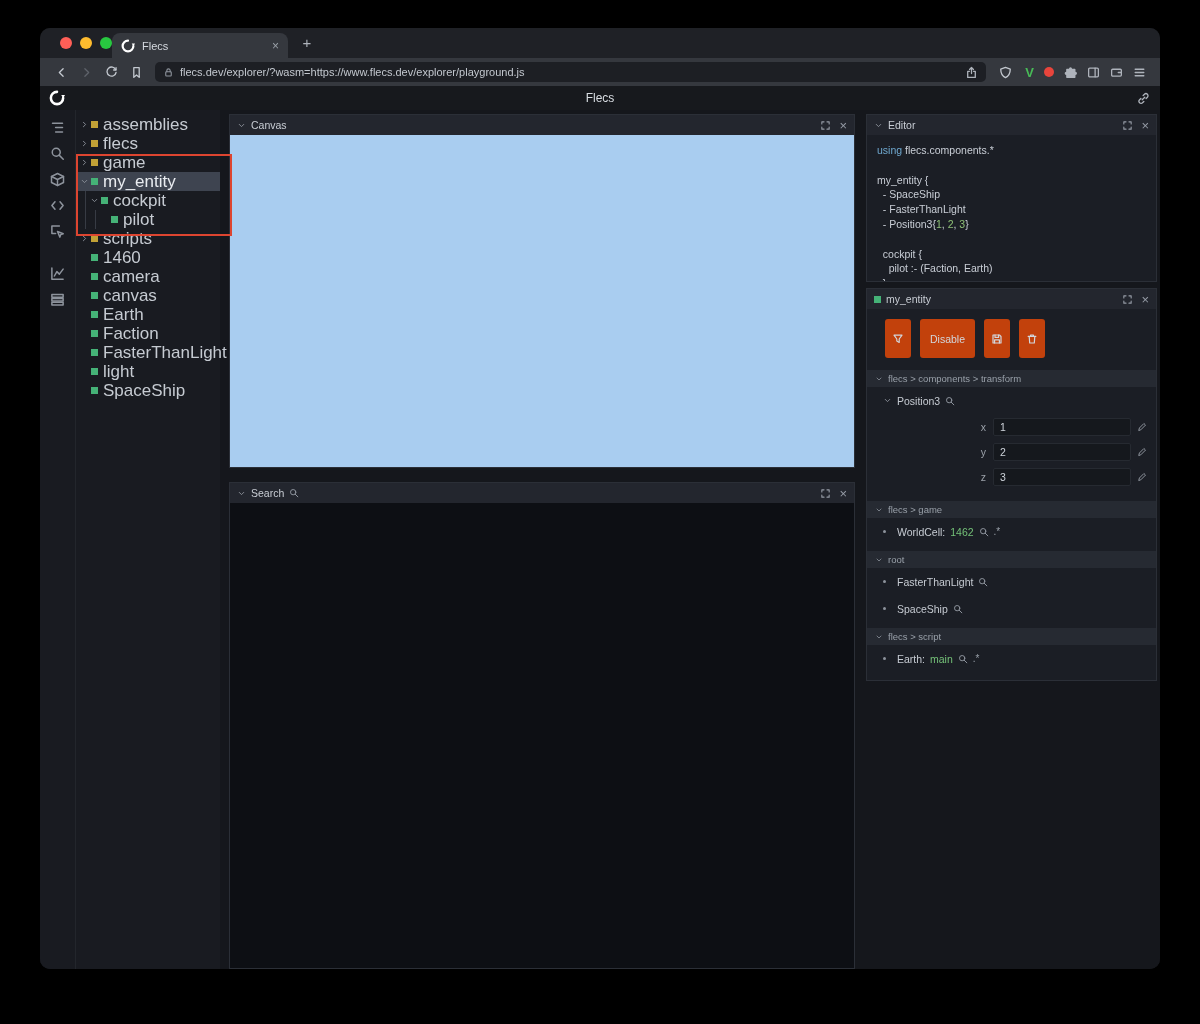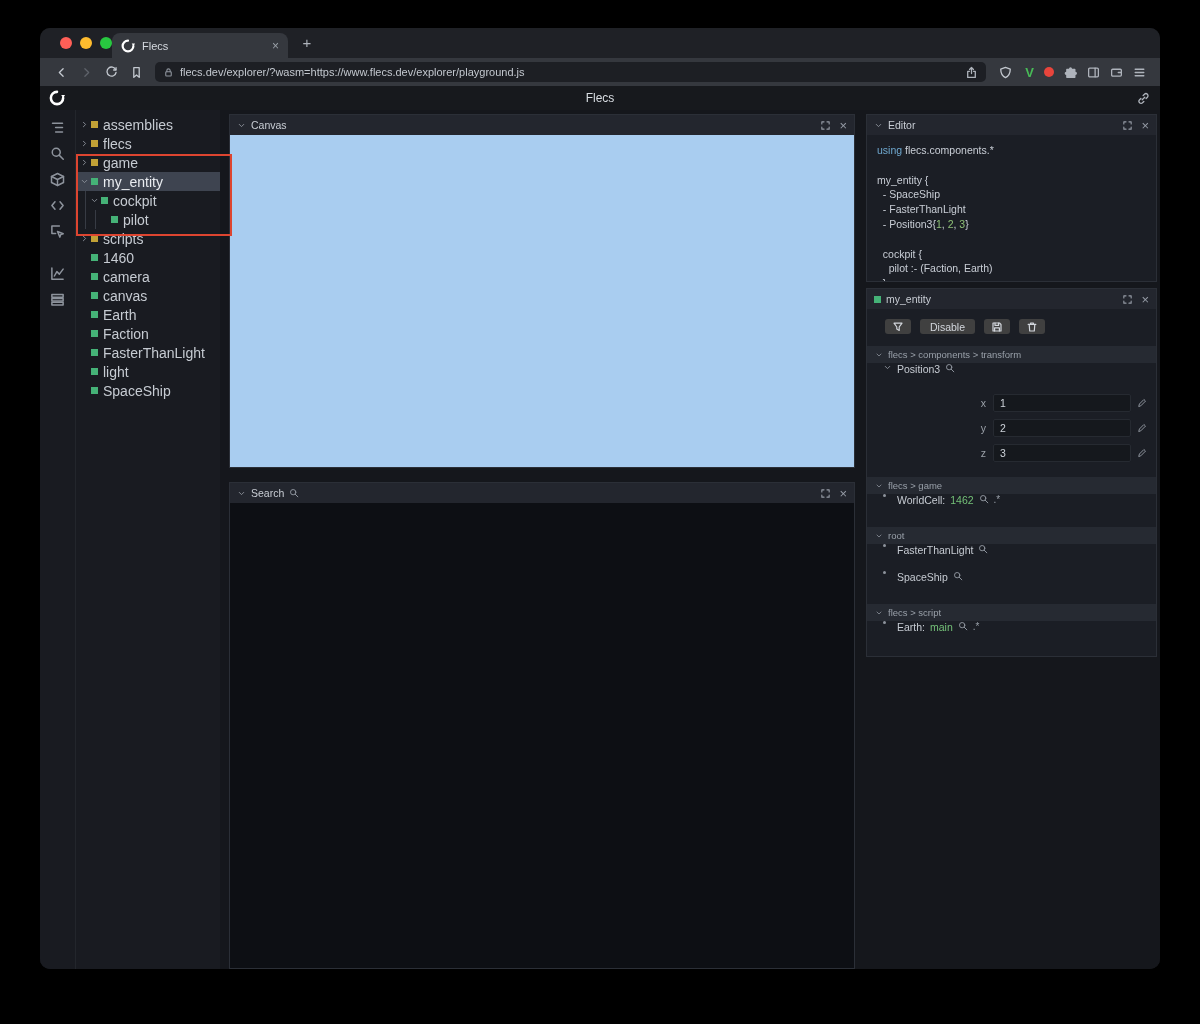--- a/index.html
+++ b/index.html
@@ -25,21 +25,21 @@
 .redcircle{width:10px;height:10px;border-radius:50%;background:#e8453c}
 .exticon{color:#aeb3bb;display:flex}
 .appheader{height:24px;background:#17191d;display:flex;align-items:center;position:relative}
 .apptitle{position:absolute;left:0;right:0;text-align:center;color:#d9dde2;font-size:12px}
 .applogo{margin-left:9px;color:#fff;z-index:2;display:flex}
 .linkicon{margin-left:auto;margin-right:10px;color:#aeb3bb;z-index:2;display:flex}
 
 .main{height:859px;display:flex;position:relative;background:#15171c}
 .iconstrip{width:36px;background:#191b21;border-right:1px solid #23262c;display:flex;flex-direction:column;align-items:center;padding-top:10px;gap:11px;color:#8d939c;flex:none}
 .stripgap{height:5px}
-.treepanel{width:144px;background:#191b21;padding-top:5px;font-size:14px;color:#c6cbd2;flex:none}
+.treepanel{width:144px;background:#191b21;padding-top:5px;font-size:17px;color:#c6cbd2;flex:none}
 .trow{height:19px;display:flex;align-items:center;padding-left:4px;white-space:nowrap}
 .trow.selected{background:#3e4450;color:#e9ecf0}
 .tchev{width:10px;color:#8d939c;display:flex;flex:none}
 .guide{width:10px;height:100%;position:relative;flex:none}
 .guide::after{content:"";position:absolute;left:5px;top:0;bottom:0;border-left:1px solid #373b44}
 .tsq{width:7px;height:7px;margin:0 5px 0 1px;flex:none}
 .tsq.module{background:#c2a136}
 .tsq.entity{background:#45b277}
 .annotation{position:absolute;left:36px;top:44px;width:156px;height:82px;border:2px solid #dd4530;z-index:6;pointer-events:none}
 .centercol{flex:1;display:flex;flex-direction:column;padding:4px 9px 0;min-width:0}
@@ -55,26 +55,26 @@
 .searchmag{color:#8d939c;display:flex}
 .searcharea{flex:1;background:#0d0f14}
 .editorpanel{height:168px;flex:none}
 .codearea{flex:1;padding:8px 10px;font-family:Liberation Sans, sans-serif;font-size:10.5px;line-height:14.8px;white-space:pre;color:#c9ced6;overflow:hidden}
 .code-k{color:#6fa8cf}
 .code-n{color:#8fc177}
 .code-p{color:#c9ced6}
 .inspectorpanel{margin-top:6px;flex:none}
 .isq{width:7px;height:7px;background:#45b277;flex:none}
 .itoolbar{display:flex;align-items:center;gap:9px;padding:10px 0 12px 18px}
-.ibtn{height:15px;background:#404040;border:none;border-radius:3px;color:#d2d6dc;display:flex;align-items:center;justify-content:center;font-size:10.5px;font-family:inherit;cursor:default}
+.ibtn{height:39px;background:#c2410c;border:none;border-radius:3px;color:#d2d6dc;display:flex;align-items:center;justify-content:center;font-size:10.5px;font-family:inherit;cursor:default}
 .ibtn.iconb{width:26px}
 .ibtn.textb{padding:0 10px}
 .isechead{height:17px;background:#262a32;display:flex;align-items:center;gap:5px;padding:0 8px;font-size:9.5px;color:#99a0a9;margin-top:6px}
 .isec:first-child .isechead{margin-top:0}
-.irow{height:27px;display:flex;padding-left:16px;font-size:10.5px;color:#c6cbd2;gap:5px;white-space:nowrap}
+.irow{height:27px;display:flex;align-items:center;padding-left:16px;font-size:10.5px;color:#c6cbd2;gap:5px;white-space:nowrap}
 .ibullet{width:3px;height:3px;border-radius:50%;background:#8d939c;margin-right:6px;flex:none}
 .ichev,.isearch{color:#8d939c;display:flex}
 .ival{color:#74c178}
 .isuffix{color:#99a0a9;font-size:10px}
 .ifields{padding-bottom:6px}
 .ifield{height:25px;display:flex;align-items:center}
 .iflabel{width:119px;text-align:right;color:#9aa0a8;font-size:10.5px;flex:none}
 .ifinput{width:138px;height:18px;margin-left:7px;background:#15181d;border:1px solid #262a31;border-radius:2px;color:#ced3da;font-size:10.5px;font-family:inherit;padding:0 6px}
 .ipencil{margin-left:6px;color:#8d939c;display:flex}
 .inspbody{padding-bottom:8px}

